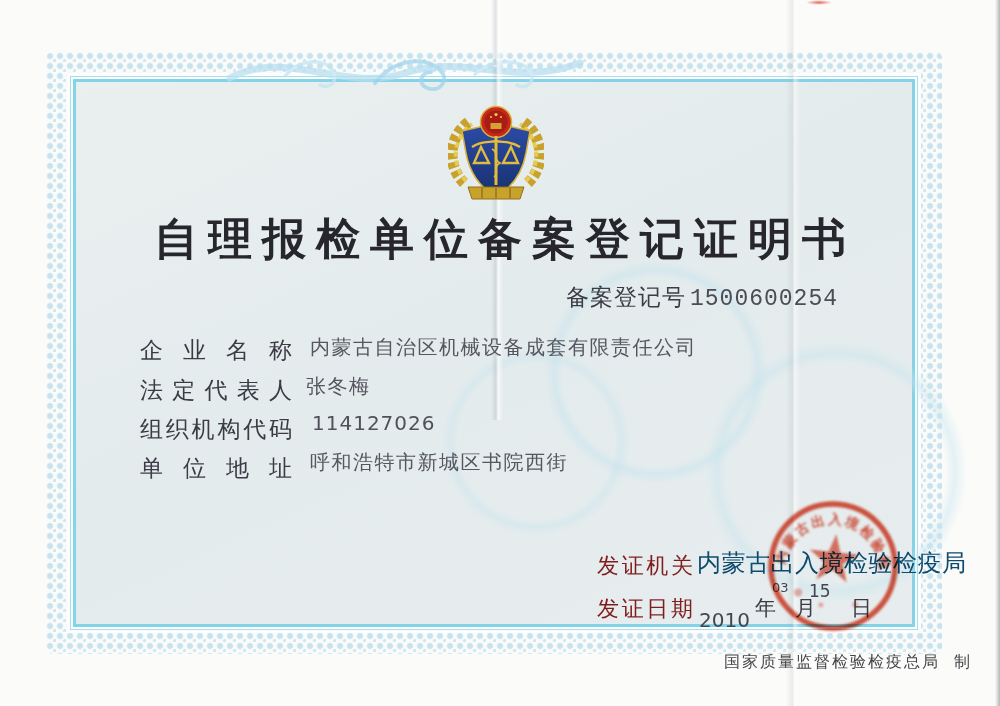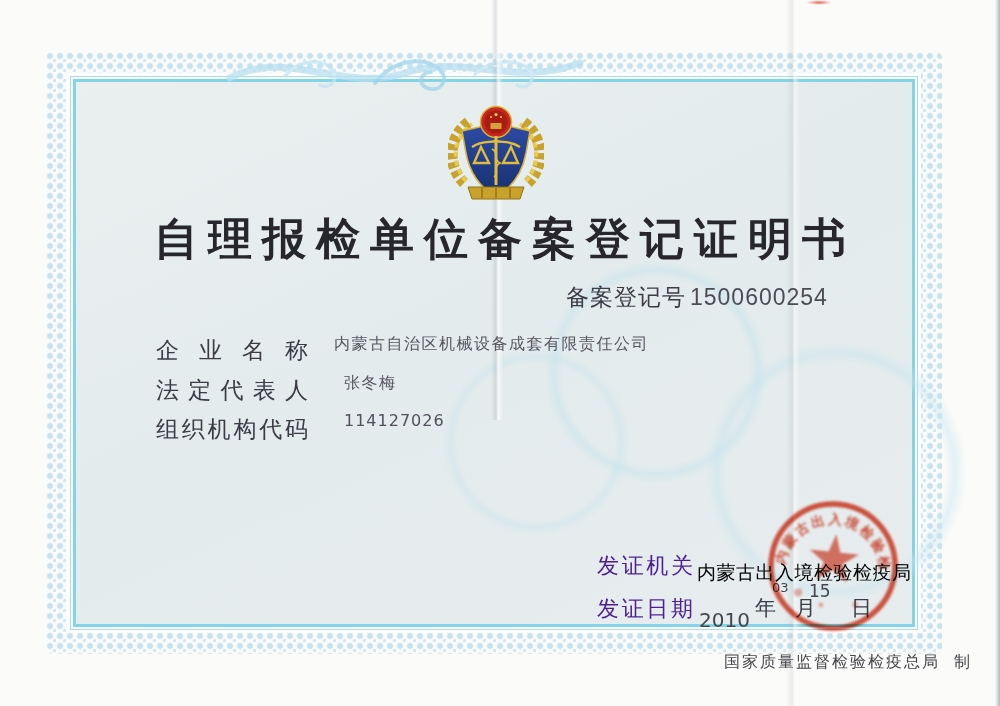--- a/index.html
+++ b/index.html
@@ -32,32 +32,32 @@
   .wm3{left:430px;top:340px;width:200px;height:200px;background:radial-gradient(circle,rgba(200,228,236,0) 55%,rgba(198,228,238,.4) 60%,rgba(198,228,238,0) 67%);}
   .flourish{position:absolute;left:225px;top:38px;pointer-events:none;}
   
   .content{position:absolute;inset:0;}
   .emblem{position:absolute;left:448px;top:99px;}
   .title{position:absolute;left:0;right:0;top:210px;text-align:center;
     font-family:"DejaVu Sans","Liberation Sans",sans-serif;font-weight:900;
     font-size:44px;letter-spacing:10px;color:#26262c;text-indent:10px;}
   .reg-row{position:absolute;left:566px;top:282px;white-space:nowrap;}
   .reg-label{font-size:23px;color:#3c3c46;letter-spacing:1px;}
-  .reg-value{font-family:Liberation Sans, sans-serif;font-size:23px;color:#4c4c56;margin-left:4px;letter-spacing:1px;}
+  .reg-value{font-family:Liberation Mono, monospace;font-size:23px;color:#4c4c56;margin-left:4px;letter-spacing:1px;}
   .frow{position:absolute;left:140px;white-space:nowrap;}
   .flabel{display:inline-block;width:152px;font-size:23px;color:#3b3b45;
-    text-align:justify;text-align-last:justify;vertical-align:top;margin-left:16px;}
-  .fvalue{position:absolute;left:170px;top:0;font-size:16px;color:#565660;letter-spacing:1.5px;white-space:nowrap;margin-left:24px;}
+    text-align:justify;text-align-last:justify;vertical-align:top;}
+  .fvalue{position:absolute;left:170px;top:0;font-size:20px;color:#565660;letter-spacing:1.5px;white-space:nowrap;}
   .fvalue.num{font-family:"DejaVu Sans","Liberation Sans",sans-serif;letter-spacing:1px;color:#50505a;}
   .r1{top:335px;} .r2{top:375px;} .r3{top:414px;} .r4{top:453px;}
   .r1 .fvalue{top:-1px;} .r2 .fvalue{top:-2px;} .r3 .fvalue{top:-3px;} .r4 .fvalue{top:-4px;}
-  .issue-label{position:absolute;display:inline-block;width:96px;font-size:22px;color:#4c1d95;
+  .issue-label{position:absolute;display:inline-block;width:96px;font-size:22px;color:#7f1d1d;
     text-align:justify;text-align-last:justify;}
   .il1{left:597px;top:551px;} .il2{left:597px;top:594px;}
-  .authority-value{position:absolute;left:697px;top:547px;font-size:19px;color:#000000;letter-spacing:0.5px;white-space:nowrap;margin-top:13px;}
+  .authority-value{position:absolute;left:697px;top:547px;font-size:24px;color:#0c4a6e;letter-spacing:0.5px;white-space:nowrap;}
   .dt{position:absolute;font-family:"DejaVu Sans","Liberation Sans",sans-serif;color:#45454f;}
   .dt-year{left:699px;top:584px;font-size:20px;margin-top:24px;}
   .dt-month{left:772px;top:580px;font-size:13px;}
   .dt-day{left:809px;top:581px;font-size:17px;}
   .du{position:absolute;font-size:21px;color:#3b3b45;}
   .du-year{left:755px;top:594px;} .du-month{left:795px;top:594px;} .du-day{left:851px;top:594px;}
   .footer{position:absolute;right:28px;top:652px;font-size:16px;color:#45454b;letter-spacing:2px;word-spacing:8px;white-space:nowrap;}
   .seal{position:absolute;left:755px;top:488px;mix-blend-mode:multiply;}
 </style>
 </head>
@@ -135,25 +135,29 @@
   <div class="reg-row">
     <span class="reg-label">备案登记号</span><span class="reg-value">1500600254</span>
   </div>
 
   <div class="frow r1">
     <span class="flabel">企业名称</span>
     <span class="fvalue" style="left:170px;">内蒙古自治区机械设备成套有限责任公司</span>
   </div>
   <div class="frow r2">
     <span class="flabel">法定代表人</span>
-    <span class="fvalue" style="left:180px;">张冬梅</span>
+    <span class="fvalue" style="left:166px;">张冬梅</span>
   </div>
   <div class="frow r3">
     <span class="flabel">组织机构代码</span>
-    <span class="fvalue num" style="left:180px;">114127026</span>
+    <span class="fvalue num" style="left:172px;">114127026</span>
+  </div>
+  <div class="frow r4">
+    <span class="flabel">单位地址</span>
+    <span class="fvalue" style="left:170px;">呼和浩特市新城区书院西街</span>
   </div>
 
   <span class="issue-label il1">发证机关</span>
   <span class="authority-value">内蒙古出入境检验检疫局</span>
   <span class="issue-label il2">发证日期</span>
   <span class="dt dt-year">2010</span>
   <span class="du du-year">年</span>
   <span class="dt dt-month">03</span>
   <span class="du du-month">月</span>
   <span class="dt dt-day">15</span>

